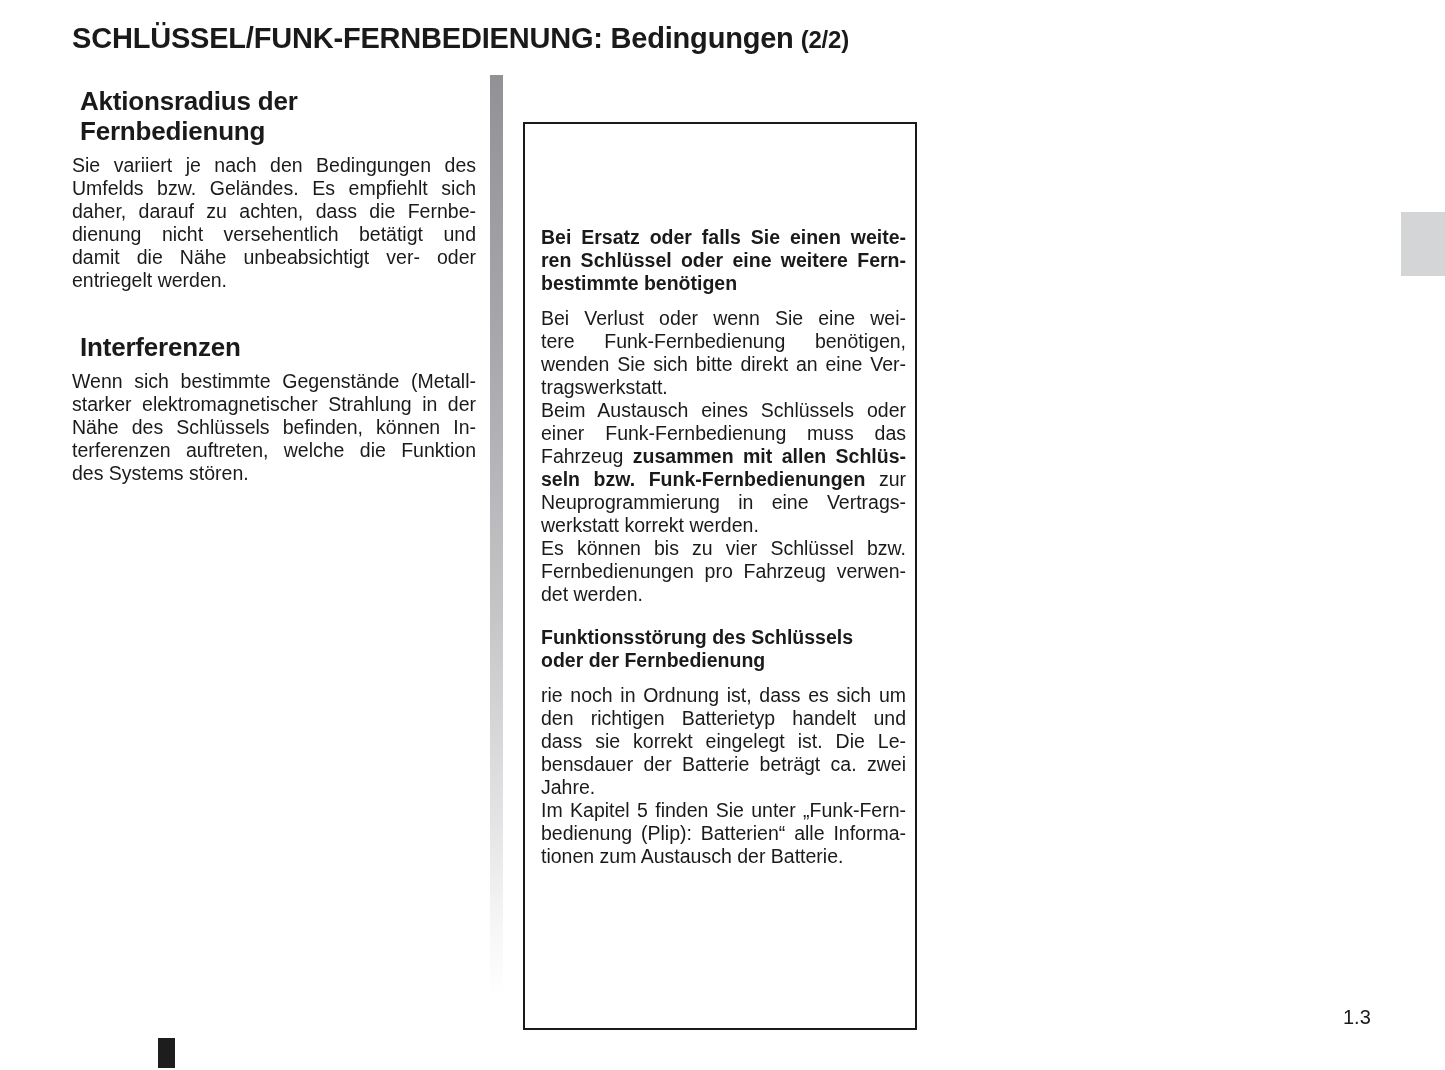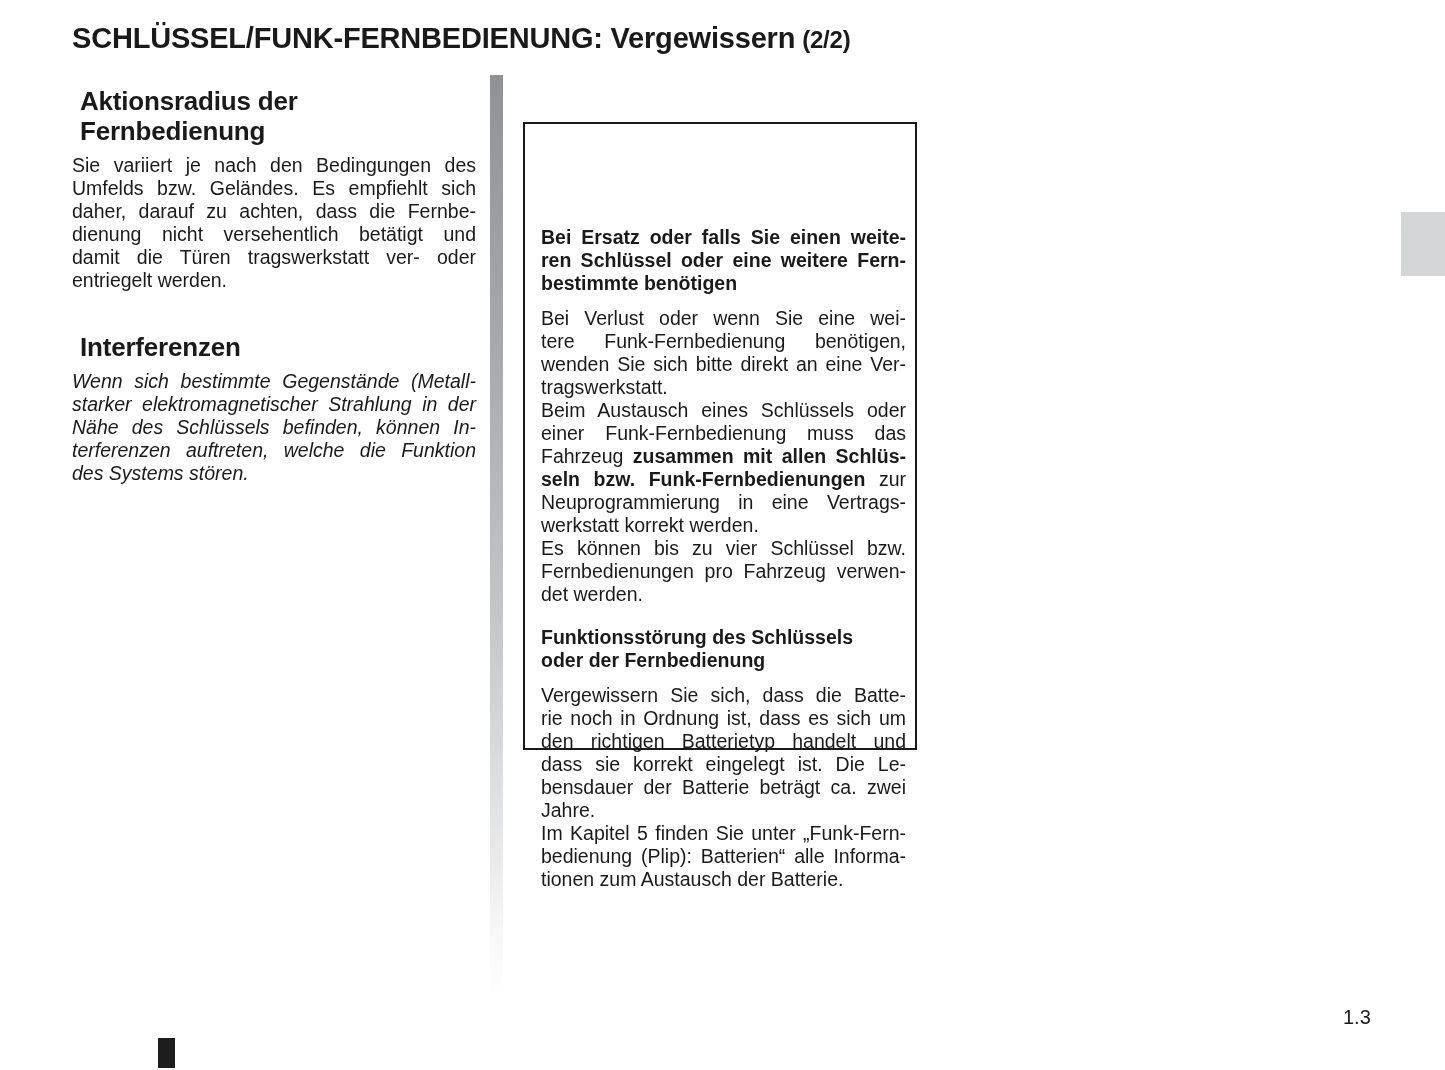--- a/index.html
+++ b/index.html
@@ -22,40 +22,40 @@
   .title .counter { font-size: 24px; margin-left: 7px; }
 
   
   .left-col { position: absolute; left: 72px; top: 78px; width: 404px; }
   .sec-h {
     font-size: 26px; line-height: 30px; font-weight: bold;
     margin: 8px; letter-spacing: -0.2px;
   }
   .left-col .body { margin-top: 6px; }
   .left-col .sec2 .sec-h { margin-top: 40px; }
-  .left-col .sec2 .body { margin-top: 5px; font-style: italic; }
+  .left-col .sec2 .body { margin-top: 5px; }
 
   
   .body, .box-h, .box-p { font-size: 19.5px; line-height: 23px; }
   .ln { min-height: 23px; }
   .ln.just { text-align: justify; text-align-last: justify; }
   .bseg { font-weight: bold; }
 
   
   .divider-bar {
     position: absolute; left: 490px; top: 75px;
     width: 13px; height: 925px;
     background: linear-gradient(180deg,
       #909296 0%, #a7a9ac 30%, #c3c5c7 58%, #e2e3e4 80%, #f6f6f7 92%, #ffffff 100%);
   }
 
   
   .info-box {
     position: absolute; left: 523px; top: 122px;
-    width: 394px; height: 628px;
+    width: 394px; height: 908px;
     box-sizing: border-box;
     border: 2px solid #1a1a1a;
     padding: 102px 9px 0 16px;
     background: #ffffff;
   }
   .box-h { font-weight: bold; }
   .box-p.p1 { margin-top: 12px; }
   .box-h.bh2 { margin-top: 20px; }
   .box-p.p2 { margin-top: 12px; }
 
@@ -78,32 +78,32 @@
     width: 44px; height: 64px;
     background: #d4d5d7;
   }
 </style>
 </head>
 <body>
 
 <div class="page">
 
   <div class="title">
-    <span>SCHLÜSSEL/FUNK-FERNBEDIENUNG: Vergewissern</span><span class="counter">(2/2)</span>
+    <span>SCHLÜSSEL/FUNK-FERNBEDIENUNG: Bedingungen</span><span class="counter">(2/2)</span>
   </div>
 
   <div class="left-col">
     <section class="sec1">
       <h2 class="sec-h">Aktionsradius der Fernbedienung</h2>
       <div class="body">
           <div class="ln just"><span>Sie variiert je nach den Bedingungen des</span></div>
           <div class="ln just"><span>Umfelds bzw. Geländes. Es empfiehlt sich</span></div>
           <div class="ln just"><span>daher, darauf zu achten, dass die Fernbe-</span></div>
           <div class="ln just"><span>dienung nicht versehentlich betätigt und</span></div>
-          <div class="ln just"><span>damit die Türen tragswerkstatt ver- oder</span></div>
+          <div class="ln just"><span>damit die Nähe unbeabsichtigt ver- oder</span></div>
           <div class="ln"><span>entriegelt werden.</span></div>
         </div>
     </section>
     <section class="sec2">
       <h2 class="sec-h">Interferenzen</h2>
       <div class="body">
           <div class="ln just"><span>Wenn sich bestimmte Gegenstände (Metall-</span></div>
           <div class="ln just"><span>starker elektromagnetischer Strahlung in der</span></div>
           <div class="ln just"><span>Nähe des Schlüssels befinden, können In-</span></div>
           <div class="ln just"><span>terferenzen auftreten, welche die Funktion</span></div>
@@ -133,21 +133,20 @@
         <div class="ln"><span>werkstatt korrekt werden.</span></div>
         <div class="ln just"><span>Es können bis zu vier Schlüssel bzw.</span></div>
         <div class="ln just"><span>Fernbedienungen pro Fahrzeug verwen-</span></div>
         <div class="ln"><span>det werden.</span></div>
       </div>
     <div class="box-h bh2">
         <div class="ln"><span>Funktionsstörung des Schlüssels</span></div>
         <div class="ln"><span>oder der Fernbedienung</span></div>
       </div>
     <div class="box-p p2">
-        <div class="ln just"><span>Vergewissern Sie sich, dass die Batte-</span></div>
         <div class="ln just"><span>rie noch in Ordnung ist, dass es sich um</span></div>
         <div class="ln just"><span>den richtigen Batterietyp handelt und</span></div>
         <div class="ln just"><span>dass sie korrekt eingelegt ist. Die Le-</span></div>
         <div class="ln just"><span>bensdauer der Batterie beträgt ca. zwei</span></div>
         <div class="ln"><span>Jahre.</span></div>
         <div class="ln just"><span>Im Kapitel 5 finden Sie unter „Funk-Fern-</span></div>
         <div class="ln just"><span>bedienung (Plip): Batterien“ alle Informa-</span></div>
         <div class="ln"><span>tionen zum Austausch der Batterie.</span></div>
       </div>
   </div>

